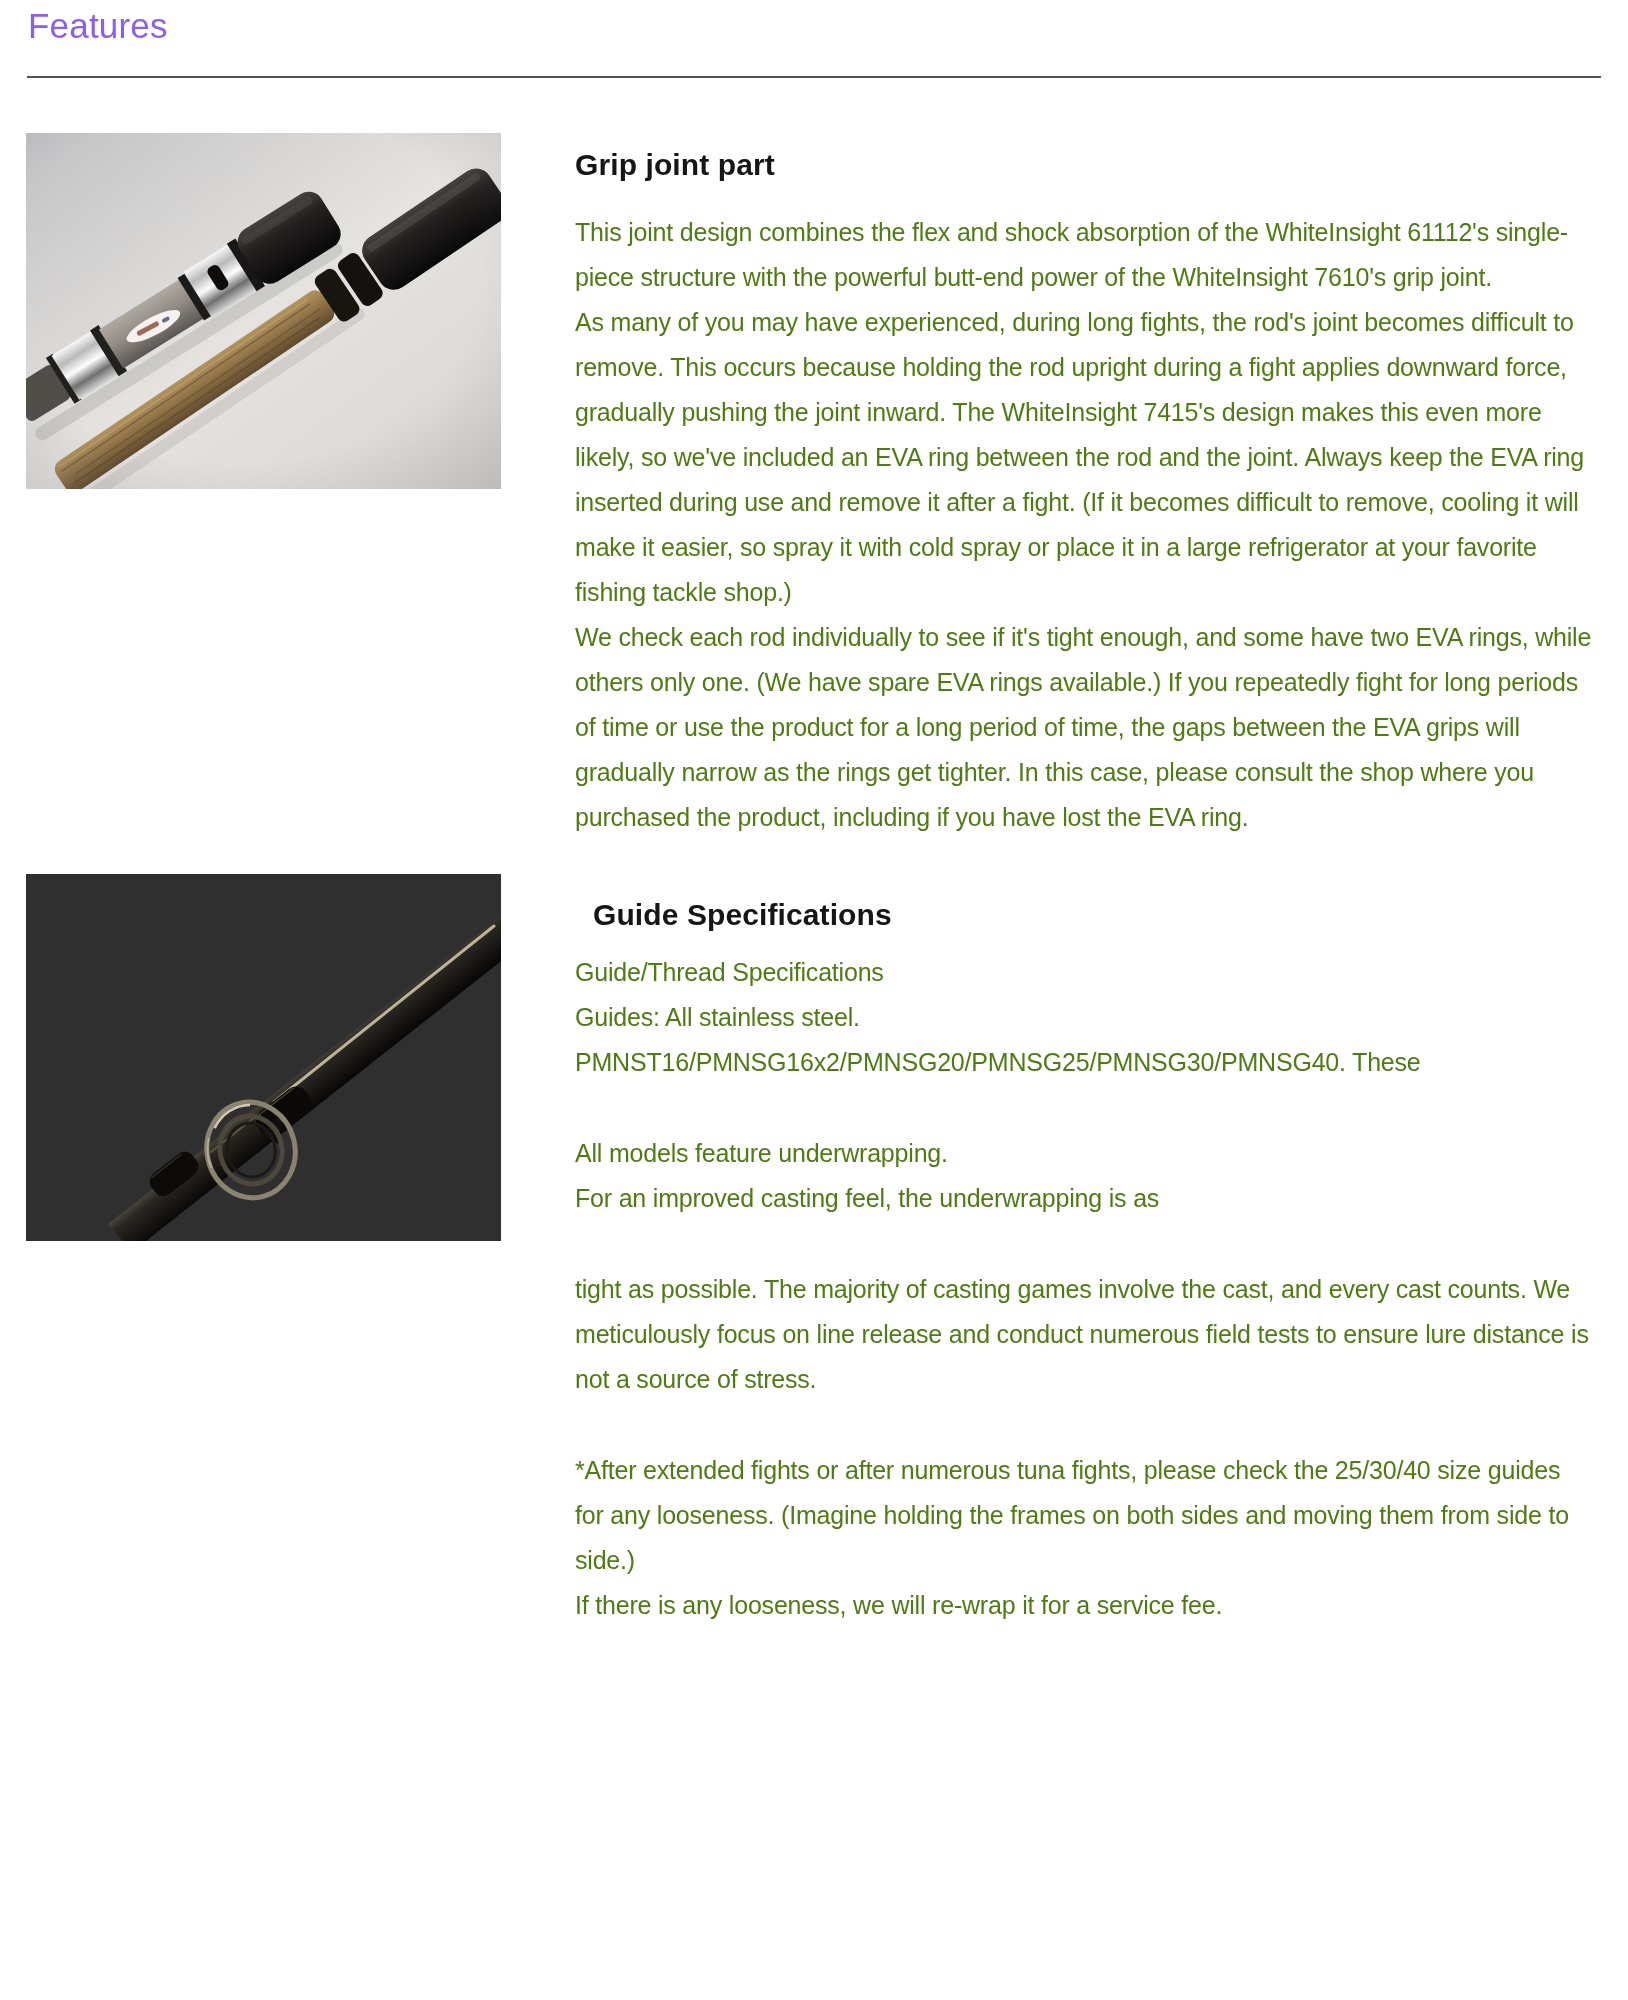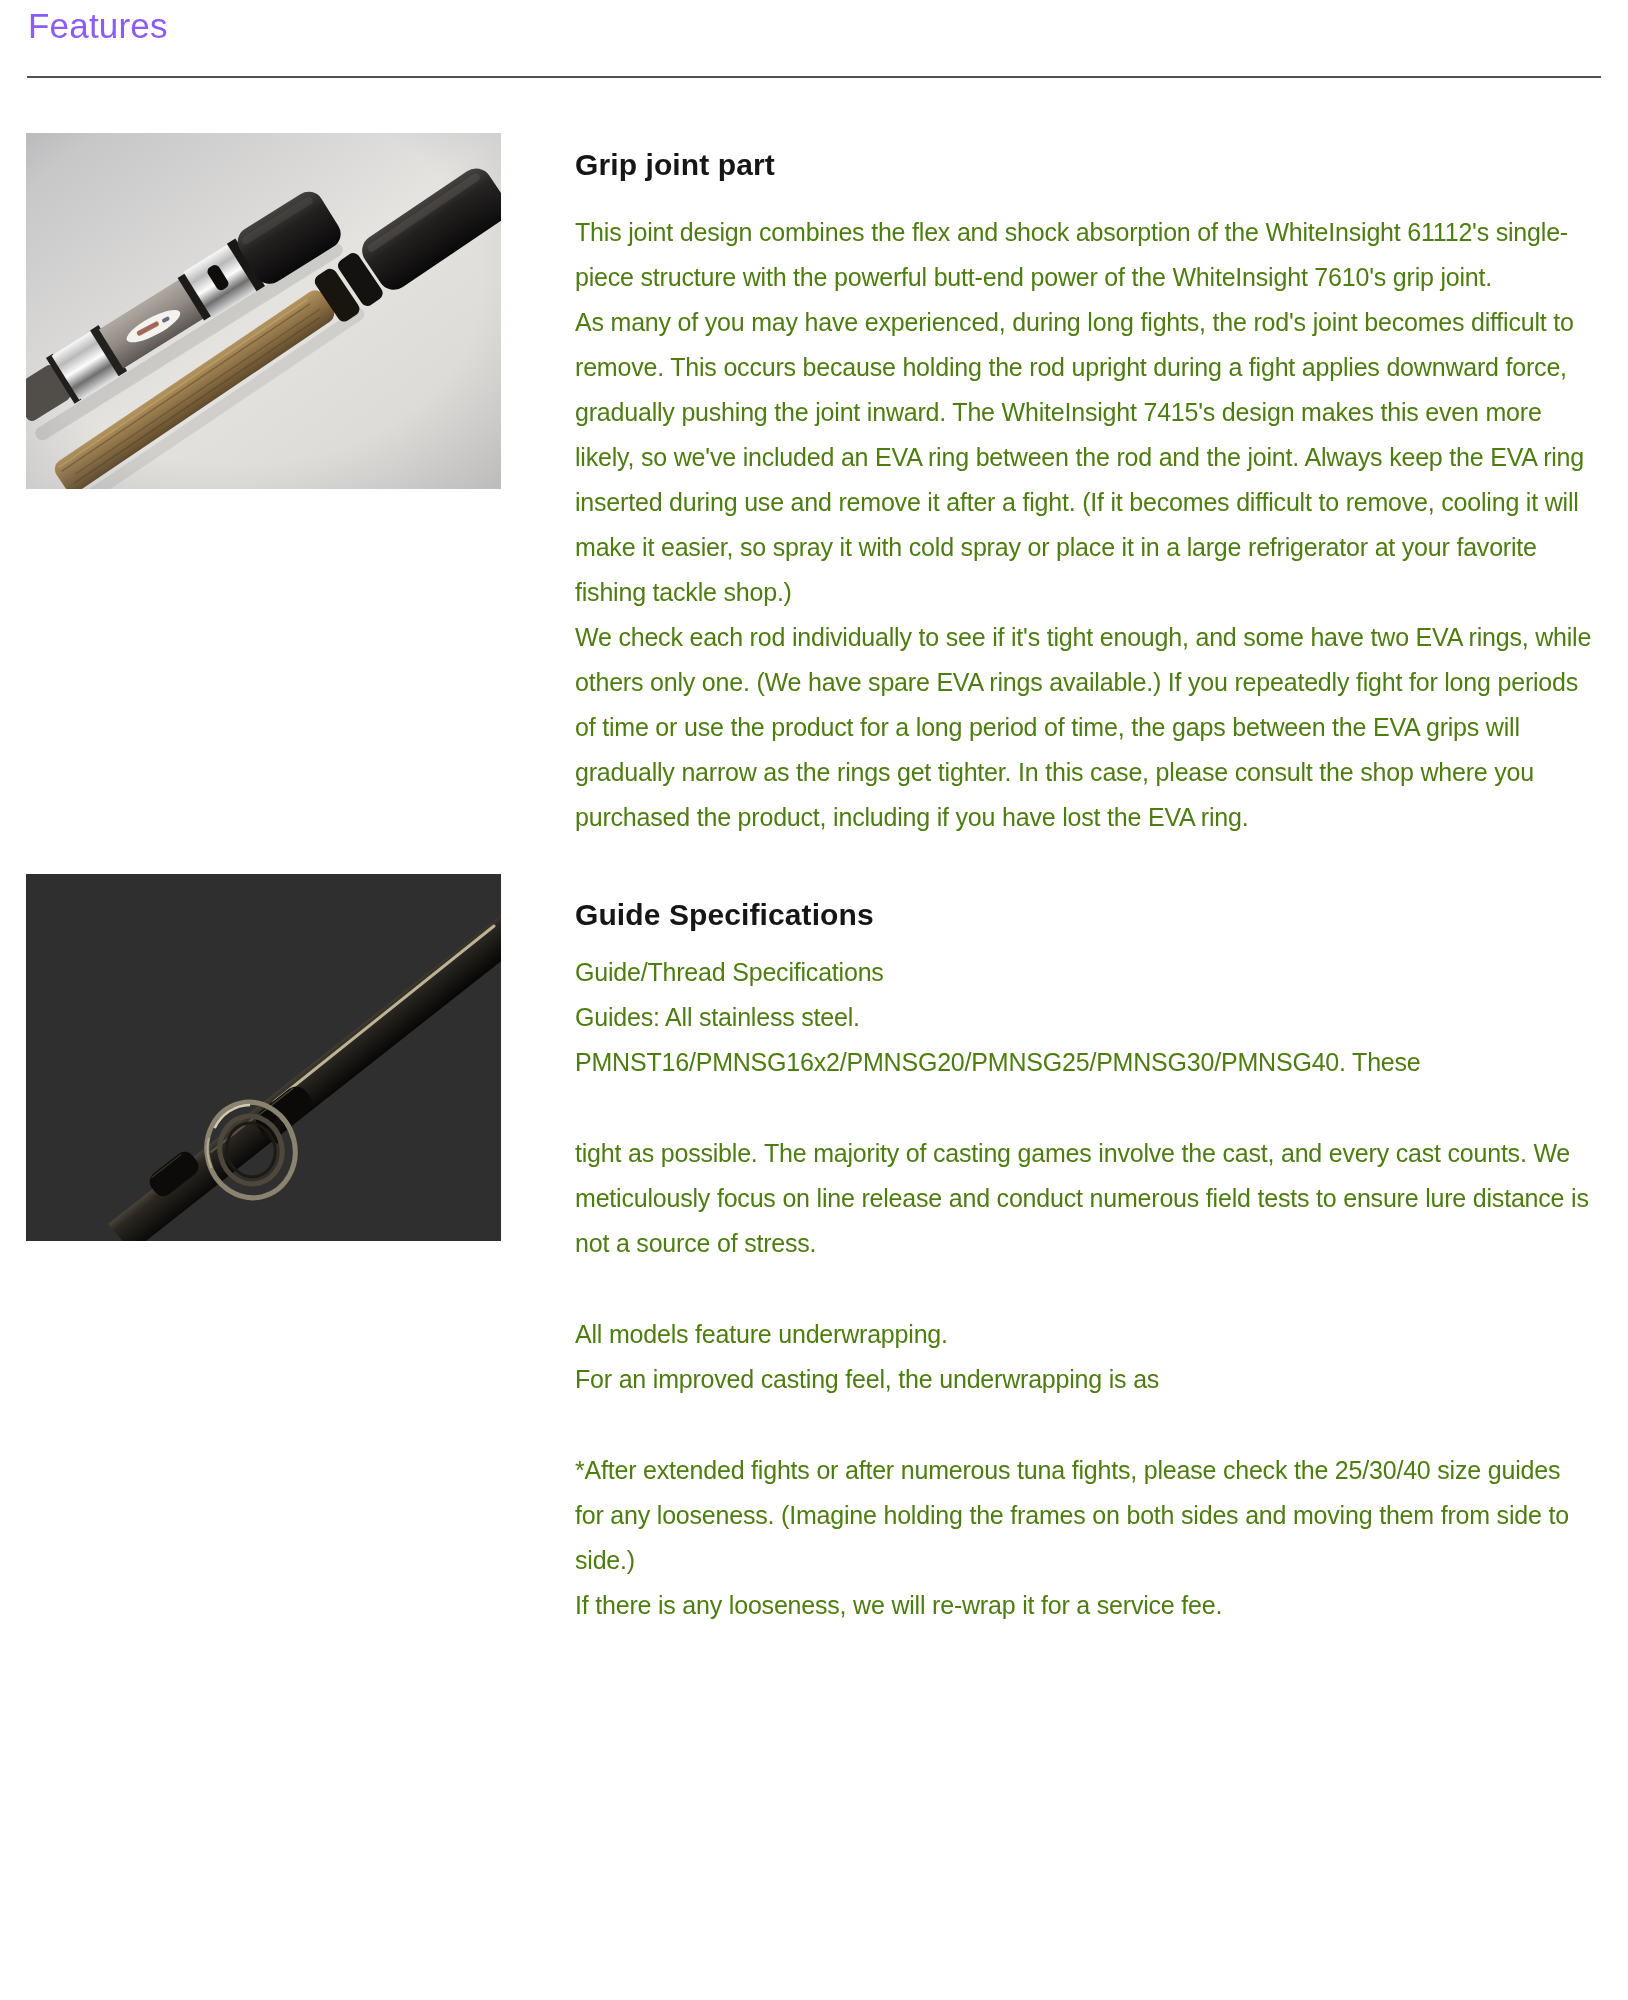--- a/index.html
+++ b/index.html
@@ -35,21 +35,21 @@
   .section-heading {
     position: absolute;
     left: 575px;
     margin: 0;
     font-size: 30px;
     font-weight: 700;
     color: #161616;
     letter-spacing: 0.1px;
   }
   .heading1 { top: 148px; }
-  .heading2 { top: 898px; }
+  .heading2 { top: 898px; margin-left: 18px; }
   .body-text {
     font-size: 25px;
     line-height: 45px;
     color: #4d7c0f;
     letter-spacing: -0.2px;
     white-space: pre;
   }
   .para1 {
     position: absolute;
     left: 575px;
@@ -197,24 +197,24 @@
       </g>
     </svg>
   </figure>
 
   <h2 class="section-heading heading2">Guide Specifications</h2>
 
   <div class="blocks2">
     <div class="body-text tblock">Guide/Thread Specifications
 Guides: All stainless steel.
 PMNST16/PMNSG16x2/PMNSG20/PMNSG25/PMNSG30/PMNSG40. These</div>
+    <div class="body-text tblock">All models feature underwrapping.
+For an improved casting feel, the underwrapping is as</div>
     <div class="body-text tblock">tight as possible. The majority of casting games involve the cast, and every cast counts. We
 meticulously focus on line release and conduct numerous field tests to ensure lure distance is
 not a source of stress.</div>
-    <div class="body-text tblock">All models feature underwrapping.
-For an improved casting feel, the underwrapping is as</div>
     <div class="body-text tblock">*After extended fights or after numerous tuna fights, please check the 25/30/40 size guides
 for any looseness. (Imagine holding the frames on both sides and moving them from side to
 side.)
 If there is any looseness, we will re-wrap it for a service fee.</div>
   </div>
 
 </div>
 
 </body></html>

